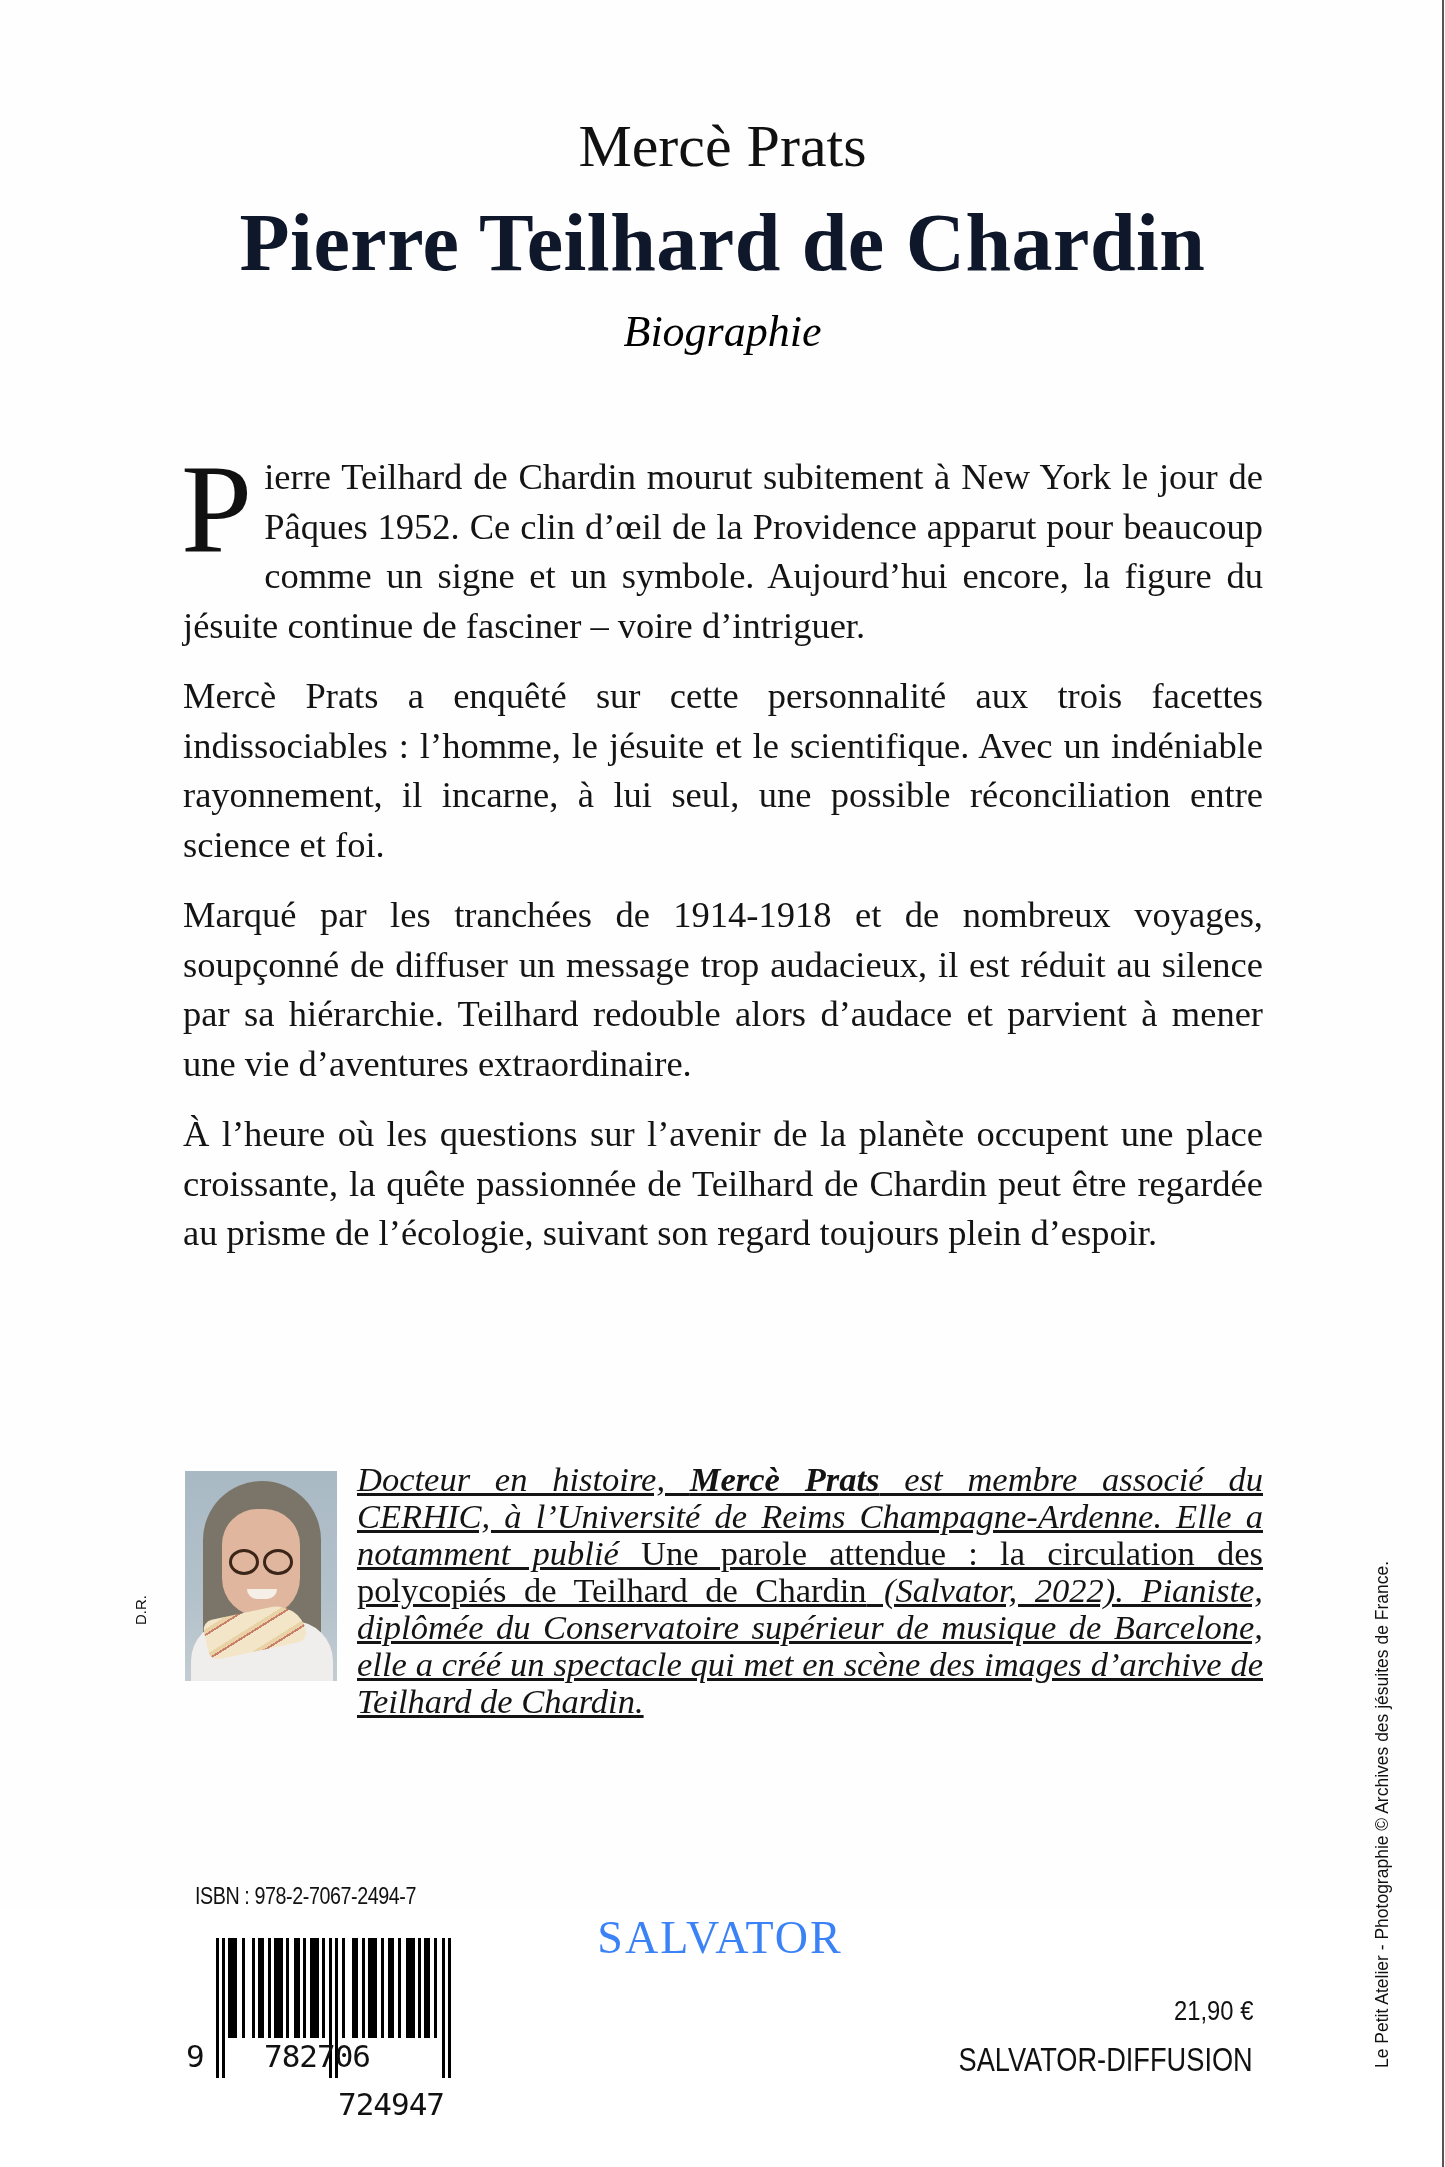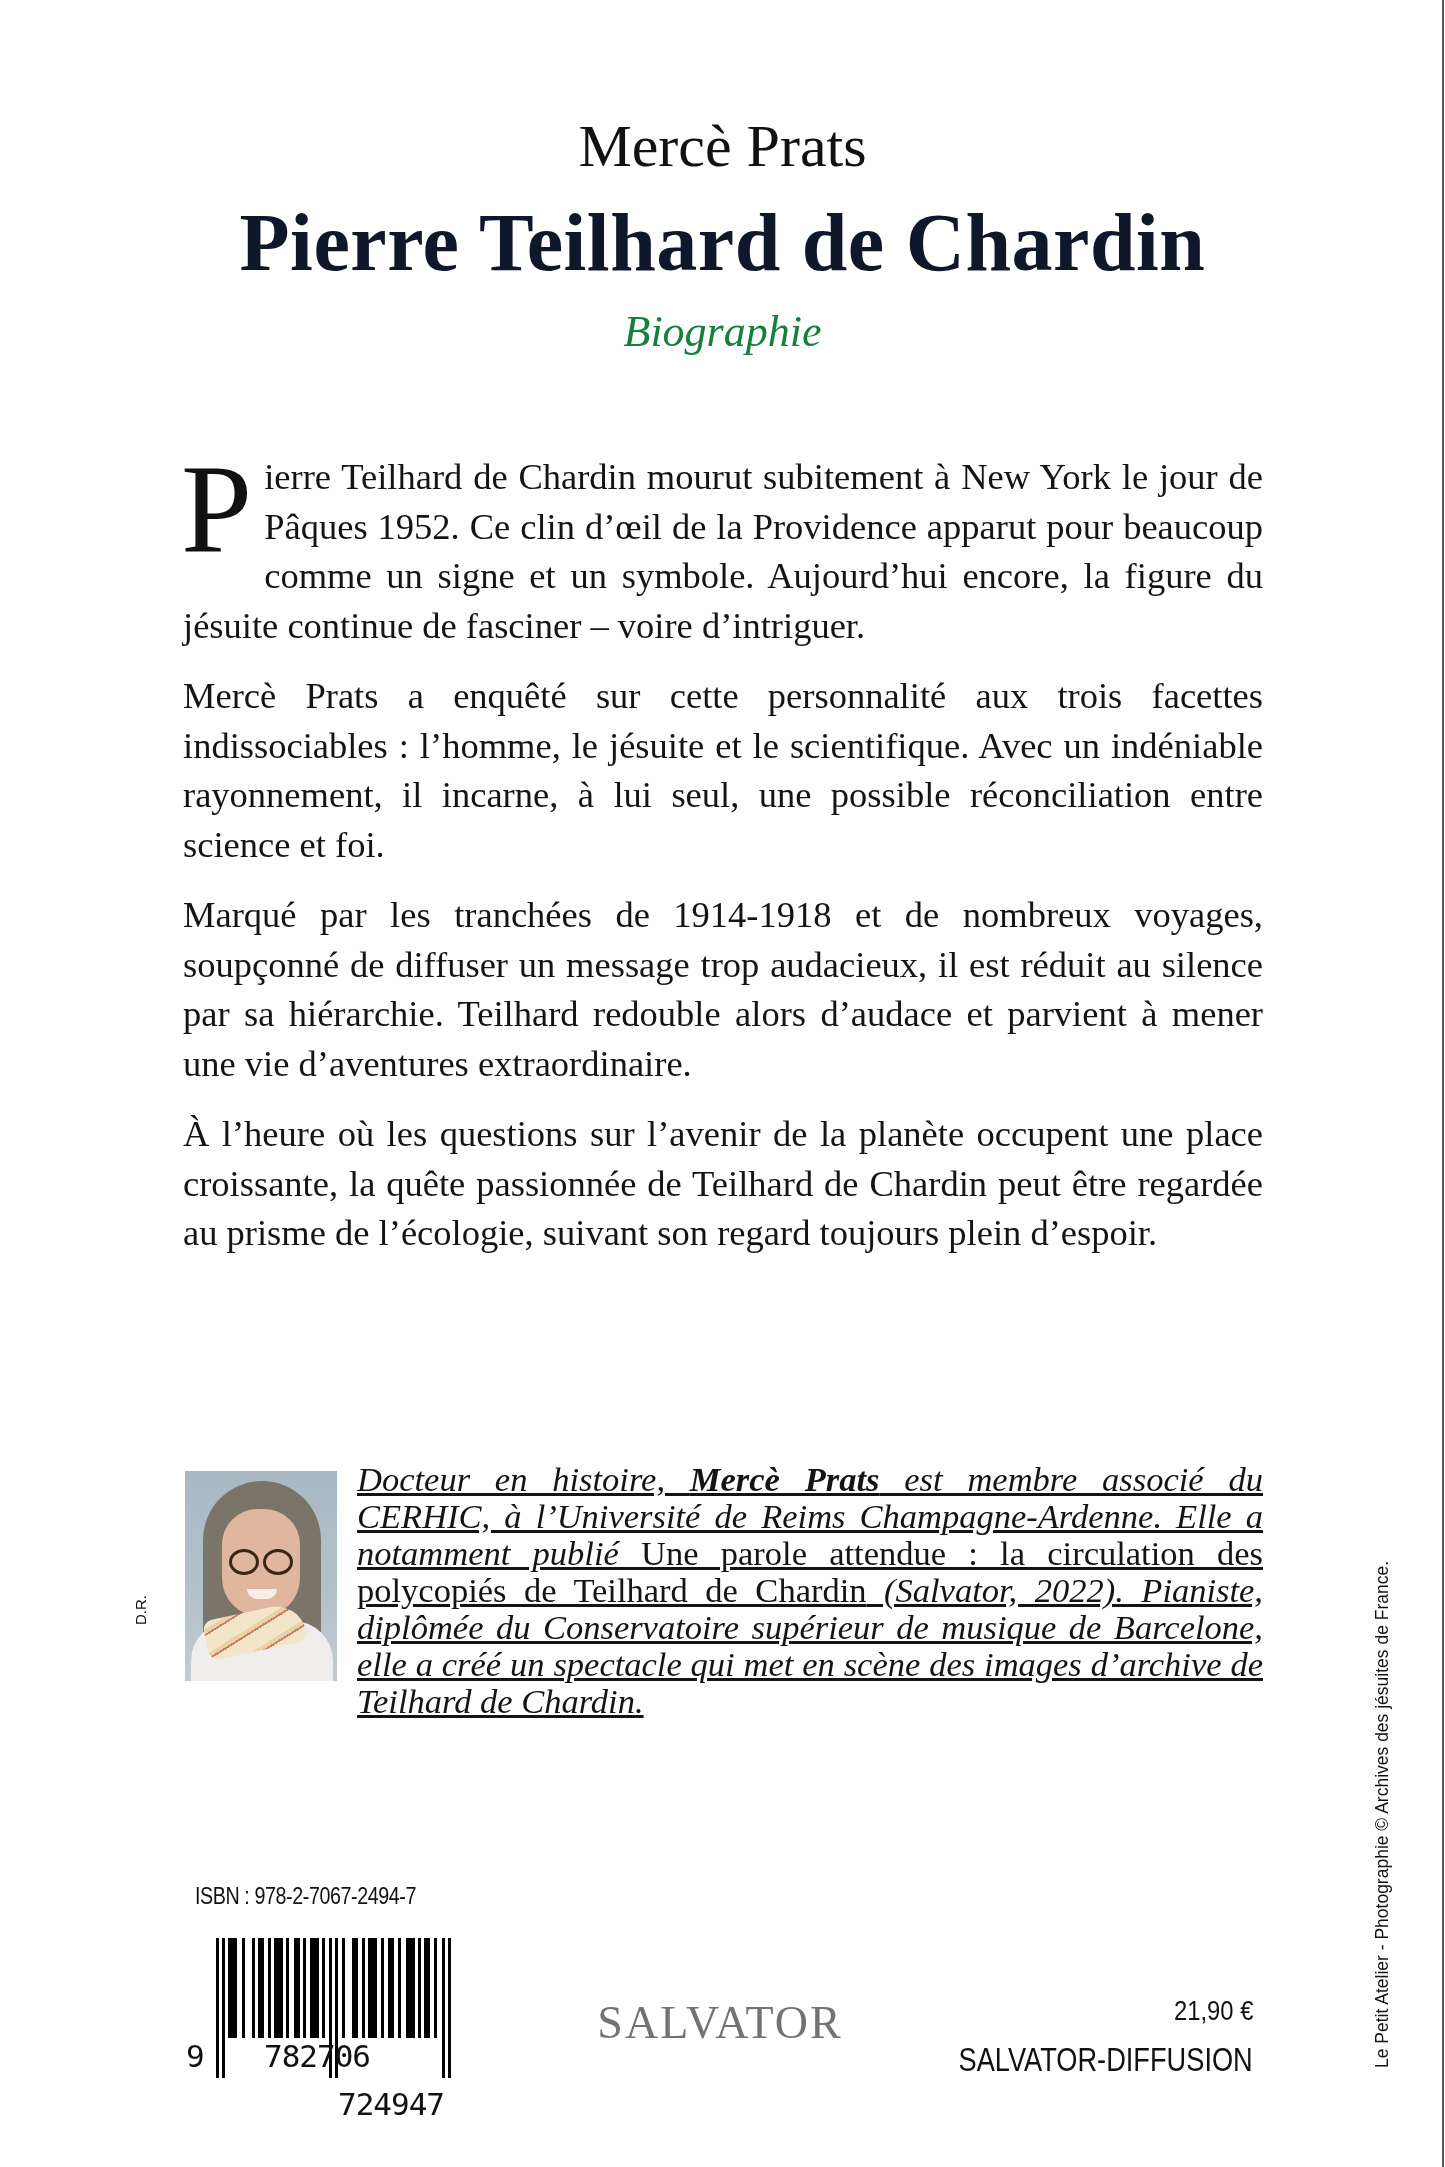--- a/index.html
+++ b/index.html
@@ -6,21 +6,21 @@
   body { width: 1445px; height: 2167px; position: relative; overflow: hidden;
          font-family: "Liberation Serif", "DejaVu Serif", serif; color: #141414; }
   .page { position: absolute; left: 0; top: 0; width: 1445px; height: 1909px; background: #fefefe; }
   .edge-line { position: absolute; right: 1px; top: 0; width: 2px; height: 2167px; background: #555555; }
 
   .author { position: absolute; left: 0; width: 1445px; top: 112px; text-align: center;
             font-size: 60px; letter-spacing: 0px; color: #111; }
   .title { position: absolute; left: 0; width: 1445px; top: 196px; text-align: center;
            font-size: 82px; font-weight: bold; color: #0f172a; letter-spacing: 0.5px; }
   .subtitle { position: absolute; left: 0; width: 1445px; top: 306px; text-align: center;
-              font-size: 44px; font-style: italic; color: #15803d; }
+              font-size: 44px; font-style: italic; color: #000000; }
 
   .body { position: absolute; left: 183px; width: 1080px; top: 452px; }
   .para { font-size: 36.5px; line-height: 49.5px; text-align: justify; margin: 0 0 21px 0;
           hyphens: none; }
   .dropcap { float: left; font-size: 128px; line-height: 94px; margin: 8px 12px 0 -2px;
              padding-top: 2px; color: #111; }
 
   .bio { position: absolute; left: 183px; width: 1080px; top: 1461px; }
   .photo { float: left; width: 152px; height: 210px; margin: 10px 20px 4px 2px; position: relative;
            background: linear-gradient(180deg, #a9b9c4 0%, #b3c1ca 60%, #c3ccd2 100%); overflow: hidden; }
@@ -42,22 +42,22 @@
         font-size: 15px; transform: rotate(-90deg); transform-origin: 0 0; color: #111; }
   .bio-text { font-size: 34.5px; line-height: 37px; text-align: justify; margin: 0; font-style: italic; text-decoration: underline; }
   .bio-text .roman { font-style: normal; }
   .bio-text b { font-weight: bold; }
 
   .isbn { position: absolute; left: 195px; top: 1882px; font-family: "Liberation Sans", sans-serif;
           font-size: 24px; letter-spacing: -0.5px; transform: scaleX(0.82); transform-origin: 0 0; color: #111; }
   .barcode { position: absolute; left: 186px; top: 1938px; width: 280px; height: 140px; }
   .barcode-digits { position: absolute; left: 186px; top: 2038px; width: 280px; height: 40px;
                     font-family: "DejaVu Sans Mono", monospace; font-size: 31px; color: #111; }
-  .publisher { position: absolute; left: 0; width: 1445px; top: 1996px; text-align: center; padding-left: 0;
-               font-size: 46px; letter-spacing: 2px; color: #737373; }
+  .publisher { position: absolute; left: 0; width: 1445px; top: 1911px; text-align: center; padding-left: 0;
+               font-size: 46px; letter-spacing: 2px; color: #3b82f6; }
   .publisher span { display: inline-block; margin-left: -5px; }
   .price { position: absolute; right: 192px; top: 1995px; font-family: "Liberation Sans", sans-serif;
            font-size: 28px; transform: scaleX(0.85); transform-origin: 100% 0; color: #111; }
   .distributor { position: absolute; right: 192px; top: 2040px; font-family: "Liberation Sans", sans-serif;
                  font-size: 34px; transform: scaleX(0.8); transform-origin: 100% 0; color: #111; }
   .credit { position: absolute; left: 1372px; top: 2068px; width: 620px; font-family: "Liberation Sans", sans-serif;
             font-size: 17.5px; transform: rotate(-90deg); transform-origin: 0 0; white-space: nowrap; color: #111; }
 </style>
 </head>
 <body>

